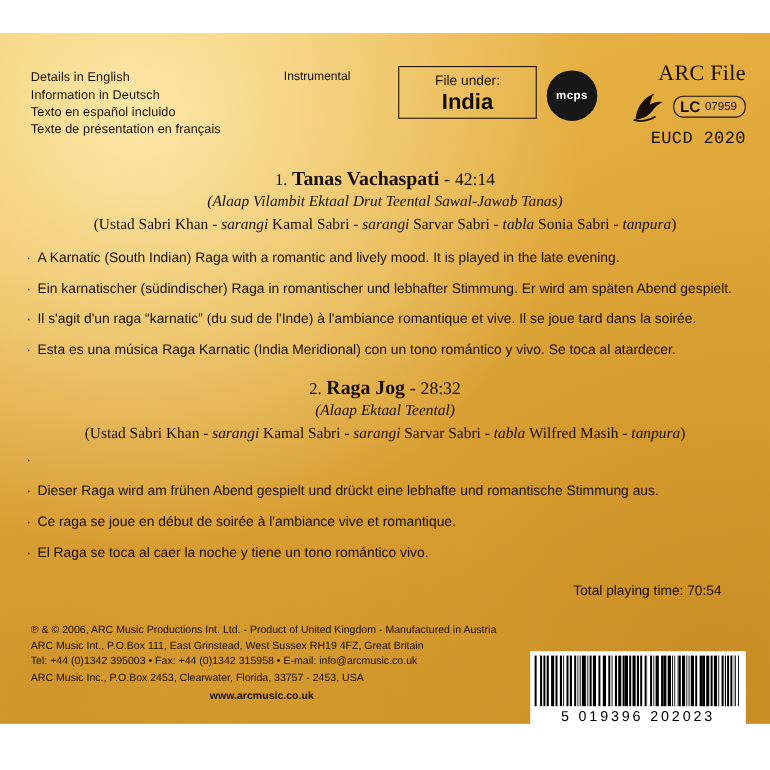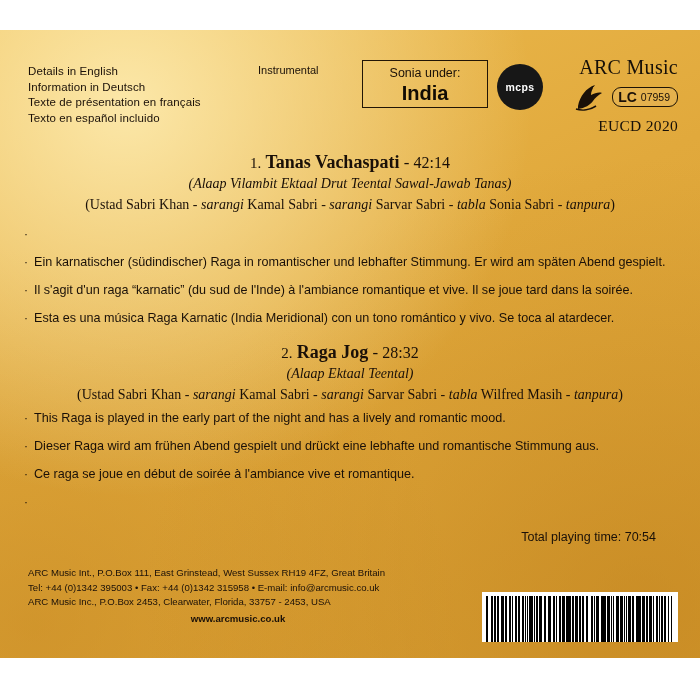--- a/index.html
+++ b/index.html
@@ -125,21 +125,21 @@
     display: flex;
     align-items: center;
     gap: 4px;
     background: rgba(255,255,255,0.08);
   }
   .lc-pill .lc {
     font-weight: bold;
     font-size: 14px;
   }
   .eucd {
-    font-family: Liberation Serif, serif;
+    font-family: Liberation Mono, monospace;
     font-size: 15.5px;
     color: #171008;
     margin-top: 3px;
     letter-spacing: 0.3px;
   }
 
   .track {
     position: absolute;
     left: 0;
     width: 700px;
@@ -248,37 +248,37 @@
   }
 </style>
 </head>
 <body>
 
 <div id="cover">
 
   <div class="lang-block">
     <div>Details in English</div>
     <div>Information in Deutsch</div>
+    <div>Texto en español incluido</div>
     <div>Texte de présentation en français</div>
-    <div>Texto en español incluido</div>
   </div>
 
   <div class="instrumental">Instrumental</div>
 
   <div class="file-under-box">
-    <div class="file-under-label">Sonia under:</div>
+    <div class="file-under-label">File under:</div>
     <div class="file-under-value">India</div>
   </div>
 
   <div class="mcps">
     <span>mcps</span>
   </div>
 
   <div class="arc-logo">
-    <div class="arc-title">ARC Music</div>
+    <div class="arc-title">ARC File</div>
     <div class="arc-row">
       <span class="arc-bird">
         <svg viewBox="0 0 34 34" width="34" height="34" aria-hidden="true">
           <path d="M6 26 C8 16 14 8 23 5 C20 9 19 12 19 15 C23 13 27 12 30 13 C26 15 23 18 21 21 C18 25 13 28 6 29 Z" fill="#1a1008"></path>
           <circle cx="22" cy="8" r="1.1" fill="#e1a93c"></circle>
           <path d="M4 29 C10 31 18 30 24 26" stroke="#1a1008" stroke-width="1.6" fill="none"></path>
         </svg>
       </span>
       <span class="lc-pill">
         <span class="lc">LC</span>
@@ -297,20 +297,21 @@
     </div>
     <div class="track-sub">(Alaap  Vilambit Ektaal  Drut Teental  Sawal-Jawab  Tanas)</div>
     <div class="track-perf">
       <span>(Ustad Sabri Khan - </span><i>sarangi</i><span>  Kamal Sabri - </span><i>sarangi</i><span>  Sarvar Sabri - </span><i>tabla</i><span>  Sonia Sabri - </span><i>tanpura</i><span>)</span>
     </div>
   </div>
 
   <div class="desc-list" style="top:196px;">
     <div class="desc-line">
       <span class="bullet">·</span>
+      <span>A Karnatic (South Indian) Raga  with a romantic and lively mood. It is played in the late evening.</span>
     </div>
     <div class="desc-line">
       <span class="bullet">·</span>
       <span>Ein karnatischer (südindischer) Raga in romantischer und lebhafter Stimmung. Er wird am späten Abend gespielt.</span>
     </div>
     <div class="desc-line">
       <span class="bullet">·</span>
       <span>Il s'agit d'un raga “karnatic” (du sud de l'Inde)  à l'ambiance romantique et vive. Il se joue tard dans la soirée.</span>
     </div>
     <div class="desc-line">
@@ -328,38 +329,39 @@
     </div>
     <div class="track-sub">(Alaap  Ektaal  Teental)</div>
     <div class="track-perf">
       <span>(Ustad Sabri Khan - </span><i>sarangi</i><span>  Kamal Sabri - </span><i>sarangi</i><span>  Sarvar Sabri - </span><i>tabla</i><span>  Wilfred Masih - </span><i>tanpura</i><span>)</span>
     </div>
   </div>
 
   <div class="desc-list" style="top:380px;">
     <div class="desc-line">
       <span class="bullet">·</span>
-      <span>This Raga is played in the early part of the night and has a lively and romantic mood.</span>
     </div>
     <div class="desc-line">
       <span class="bullet">·</span>
       <span>Dieser Raga wird am frühen Abend gespielt und drückt eine lebhafte und romantische Stimmung aus.</span>
     </div>
     <div class="desc-line">
       <span class="bullet">·</span>
       <span>Ce raga se joue en début de soirée  à l'ambiance vive et romantique.</span>
     </div>
     <div class="desc-line">
       <span class="bullet">·</span>
+      <span>El Raga se toca al caer la noche y tiene un tono romántico vivo.</span>
     </div>
   </div>
 
   <div class="total-time">Total playing time: 70:54</div>
 
   <div class="legal">
+    <div>℗ &amp; © 2006,  ARC Music Productions Int. Ltd. - Product of United Kingdom - Manufactured in Austria</div>
     <div>ARC Music Int., P.O.Box 111, East Grinstead, West Sussex RH19 4FZ, Great Britain</div>
     <div>Tel: +44 (0)1342 395003 • Fax: +44 (0)1342 315958 • E-mail: info@arcmusic.co.uk</div>
     <div>ARC Music Inc., P.O.Box 2453, Clearwater, Florida, 33757 - 2453, USA</div>
     <span class="web">www.arcmusic.co.uk</span>
   </div>
 
   <div class="barcode-wrap">
     <div class="barcode" id="barcode-bars">
         <i style="width:2px"></i>
         <i style="width:2px;background:#fff"></i>
@@ -479,15 +481,16 @@
         <i style="width:1px;background:#fff"></i>
         <i style="width:2px"></i>
         <i style="width:1px;background:#fff"></i>
         <i style="width:1px"></i>
         <i style="width:1px;background:#fff"></i>
         <i style="width:1px"></i>
         <i style="width:2px;background:#fff"></i>
         <i style="width:1px"></i>
         <i style="width:2px;background:#fff"></i>
       </div>
+    <div class="barcode-digits">5 019396 202023</div>
   </div>
 
 </div>
 
 </body></html>

